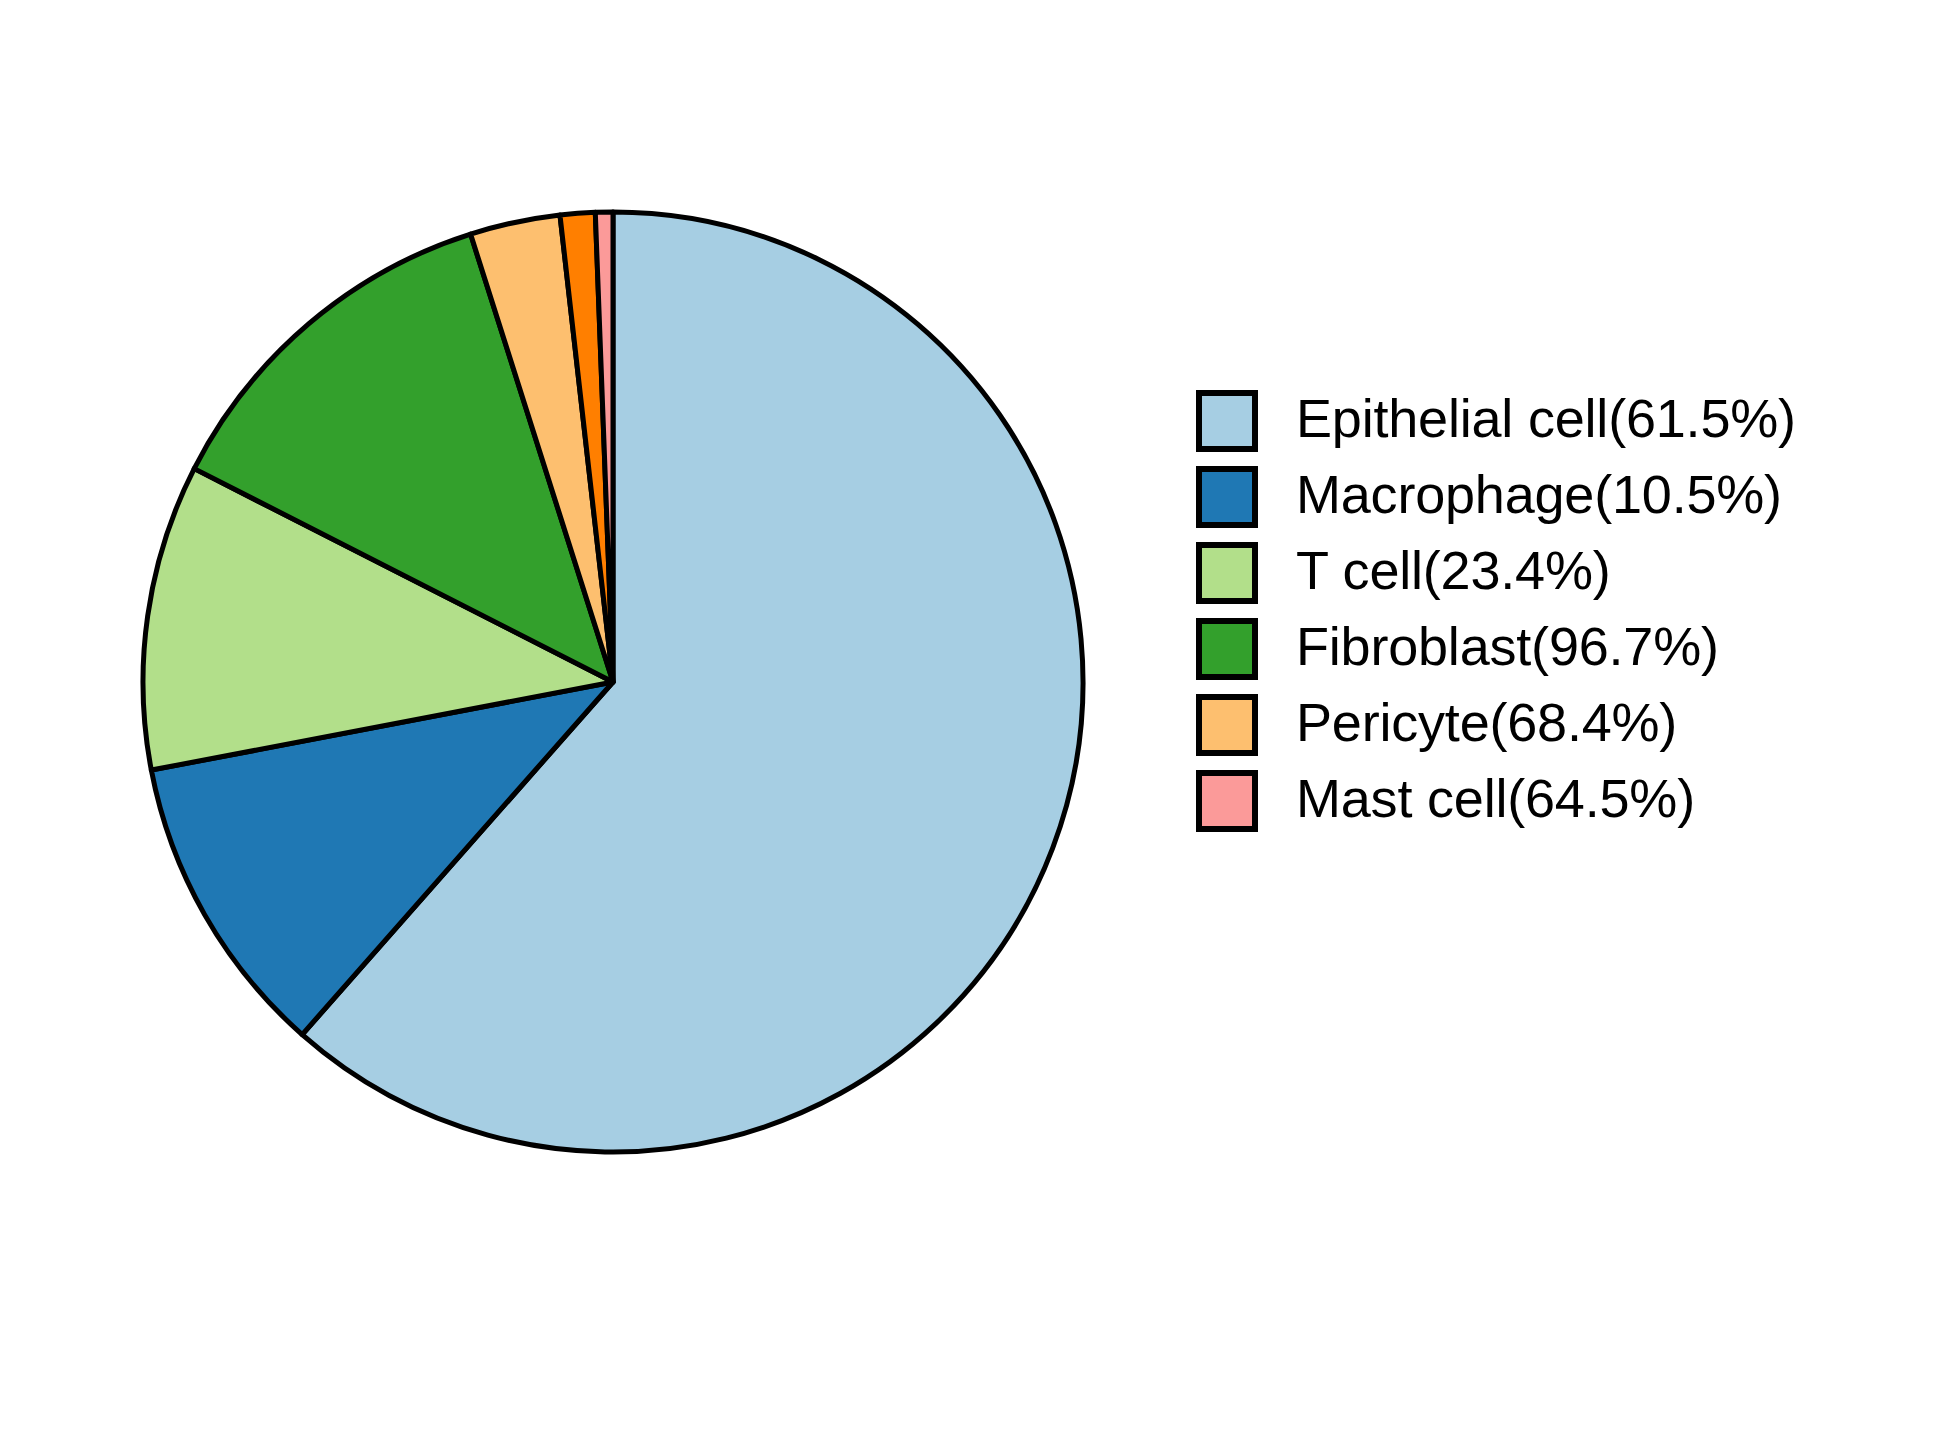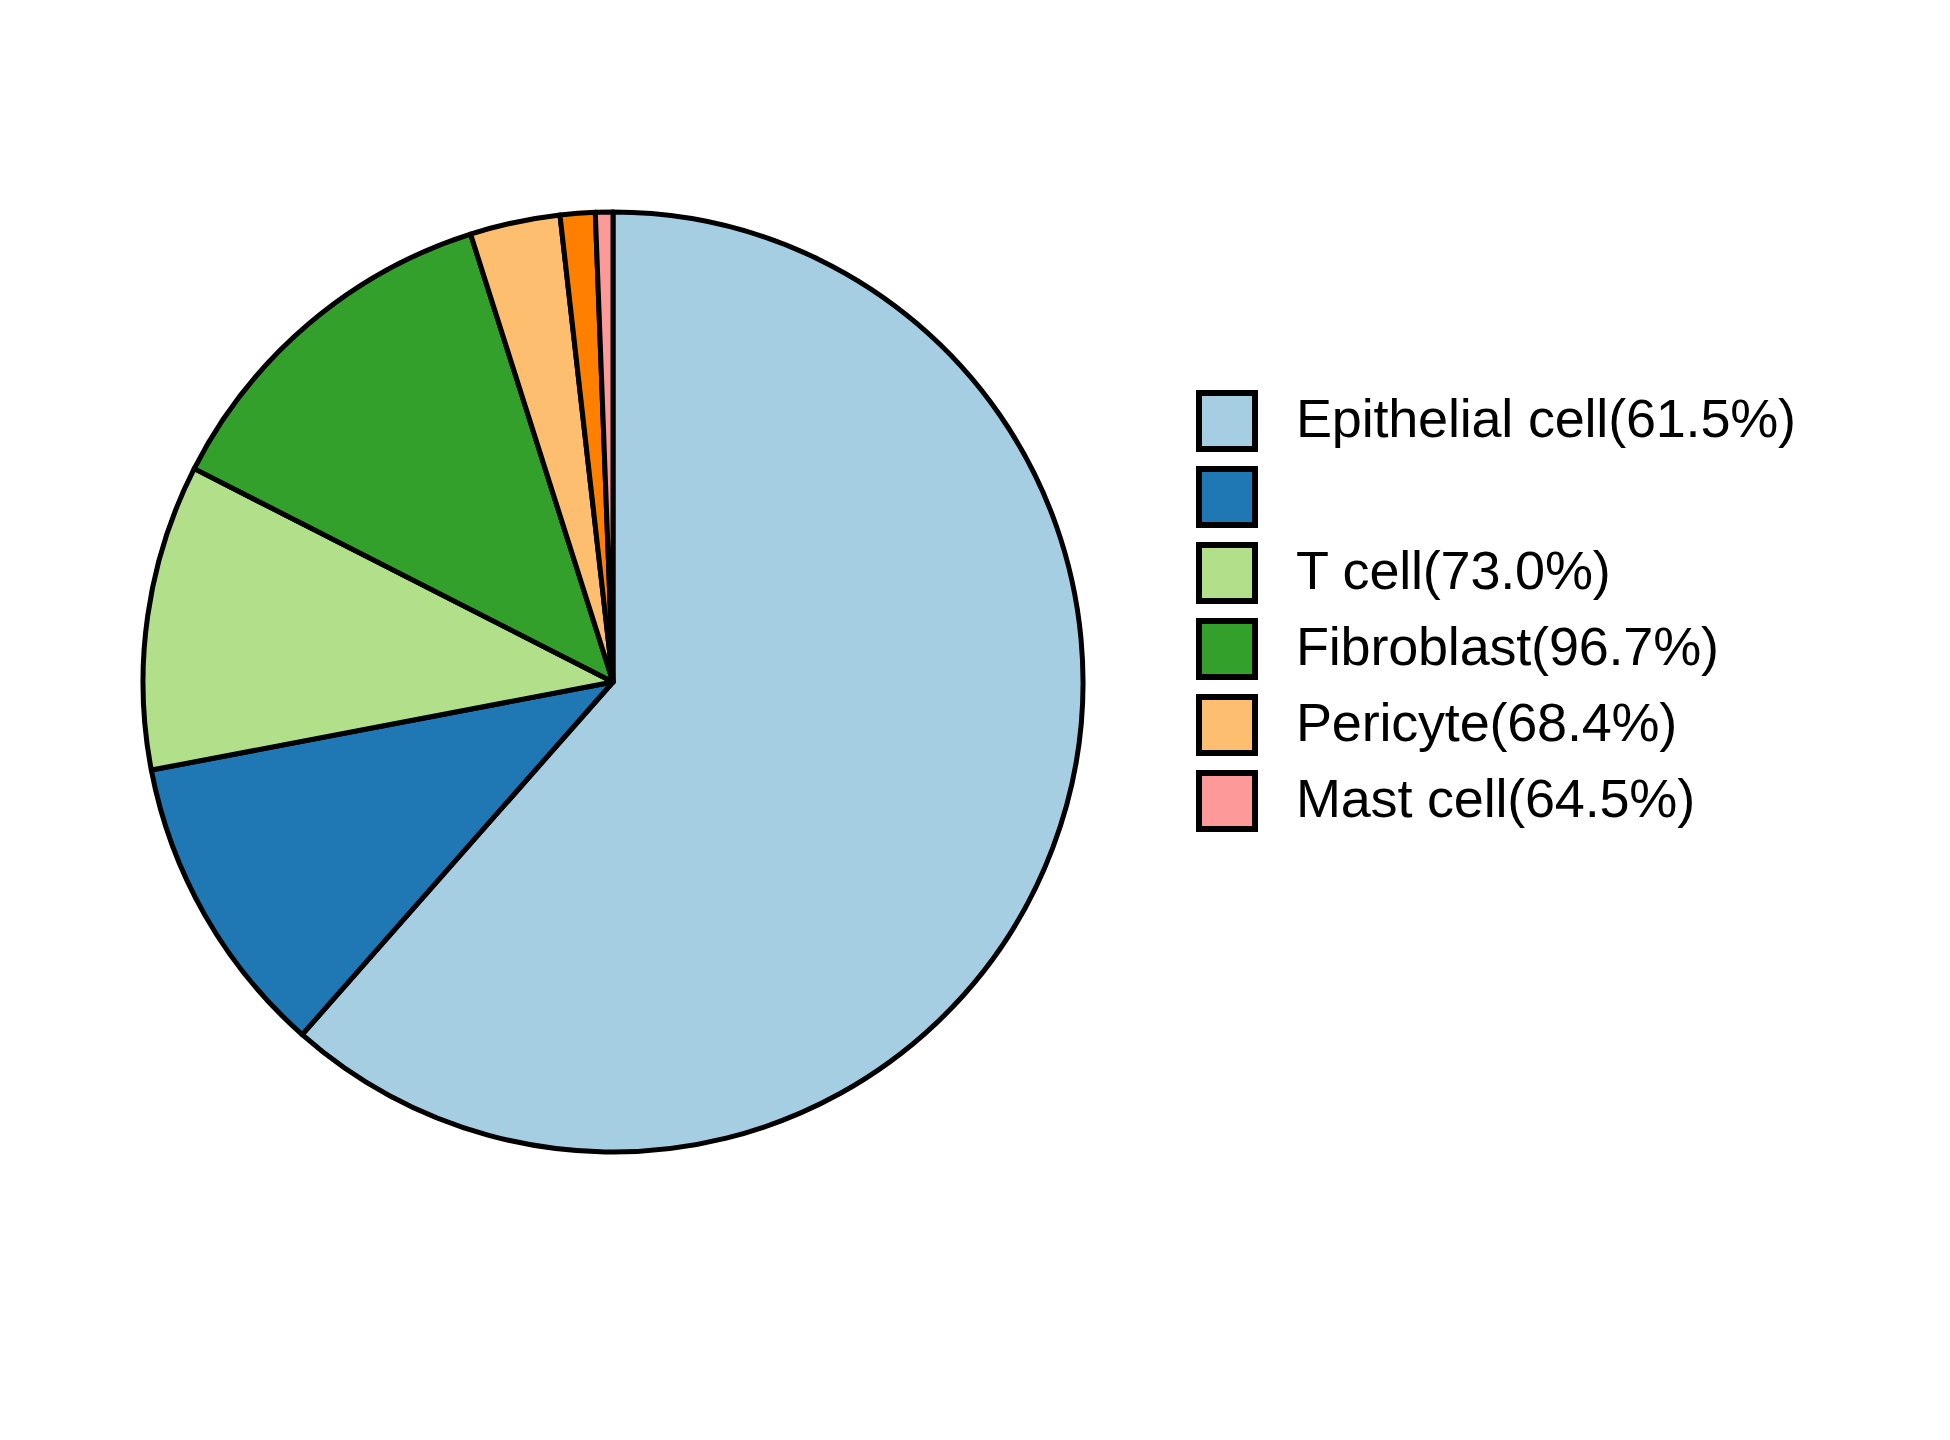--- a/index.html
+++ b/index.html
@@ -80,24 +80,25 @@
     </svg>
   </div>
 
   <div id="legend">
       <div class="legend-row">
         <div class="legend-swatch" style="background: rgb(166, 206, 227);"></div>
         <div class="legend-label">Epithelial cell(61.5%)</div>
       </div>
       <div class="legend-row">
         <div class="legend-swatch" style="background: rgb(31, 120, 180);"></div>
+        <div class="legend-label">Macrophage(10.5%)</div>
       </div>
       <div class="legend-row">
         <div class="legend-swatch" style="background: rgb(178, 223, 138);"></div>
-        <div class="legend-label">T cell(73.0%)</div>
+        <div class="legend-label">T cell(23.4%)</div>
       </div>
       <div class="legend-row">
         <div class="legend-swatch" style="background: rgb(51, 160, 44);"></div>
         <div class="legend-label">Fibroblast(96.7%)</div>
       </div>
       <div class="legend-row">
         <div class="legend-swatch" style="background: rgb(253, 191, 111);"></div>
         <div class="legend-label">Pericyte(68.4%)</div>
       </div>
       <div class="legend-row">

